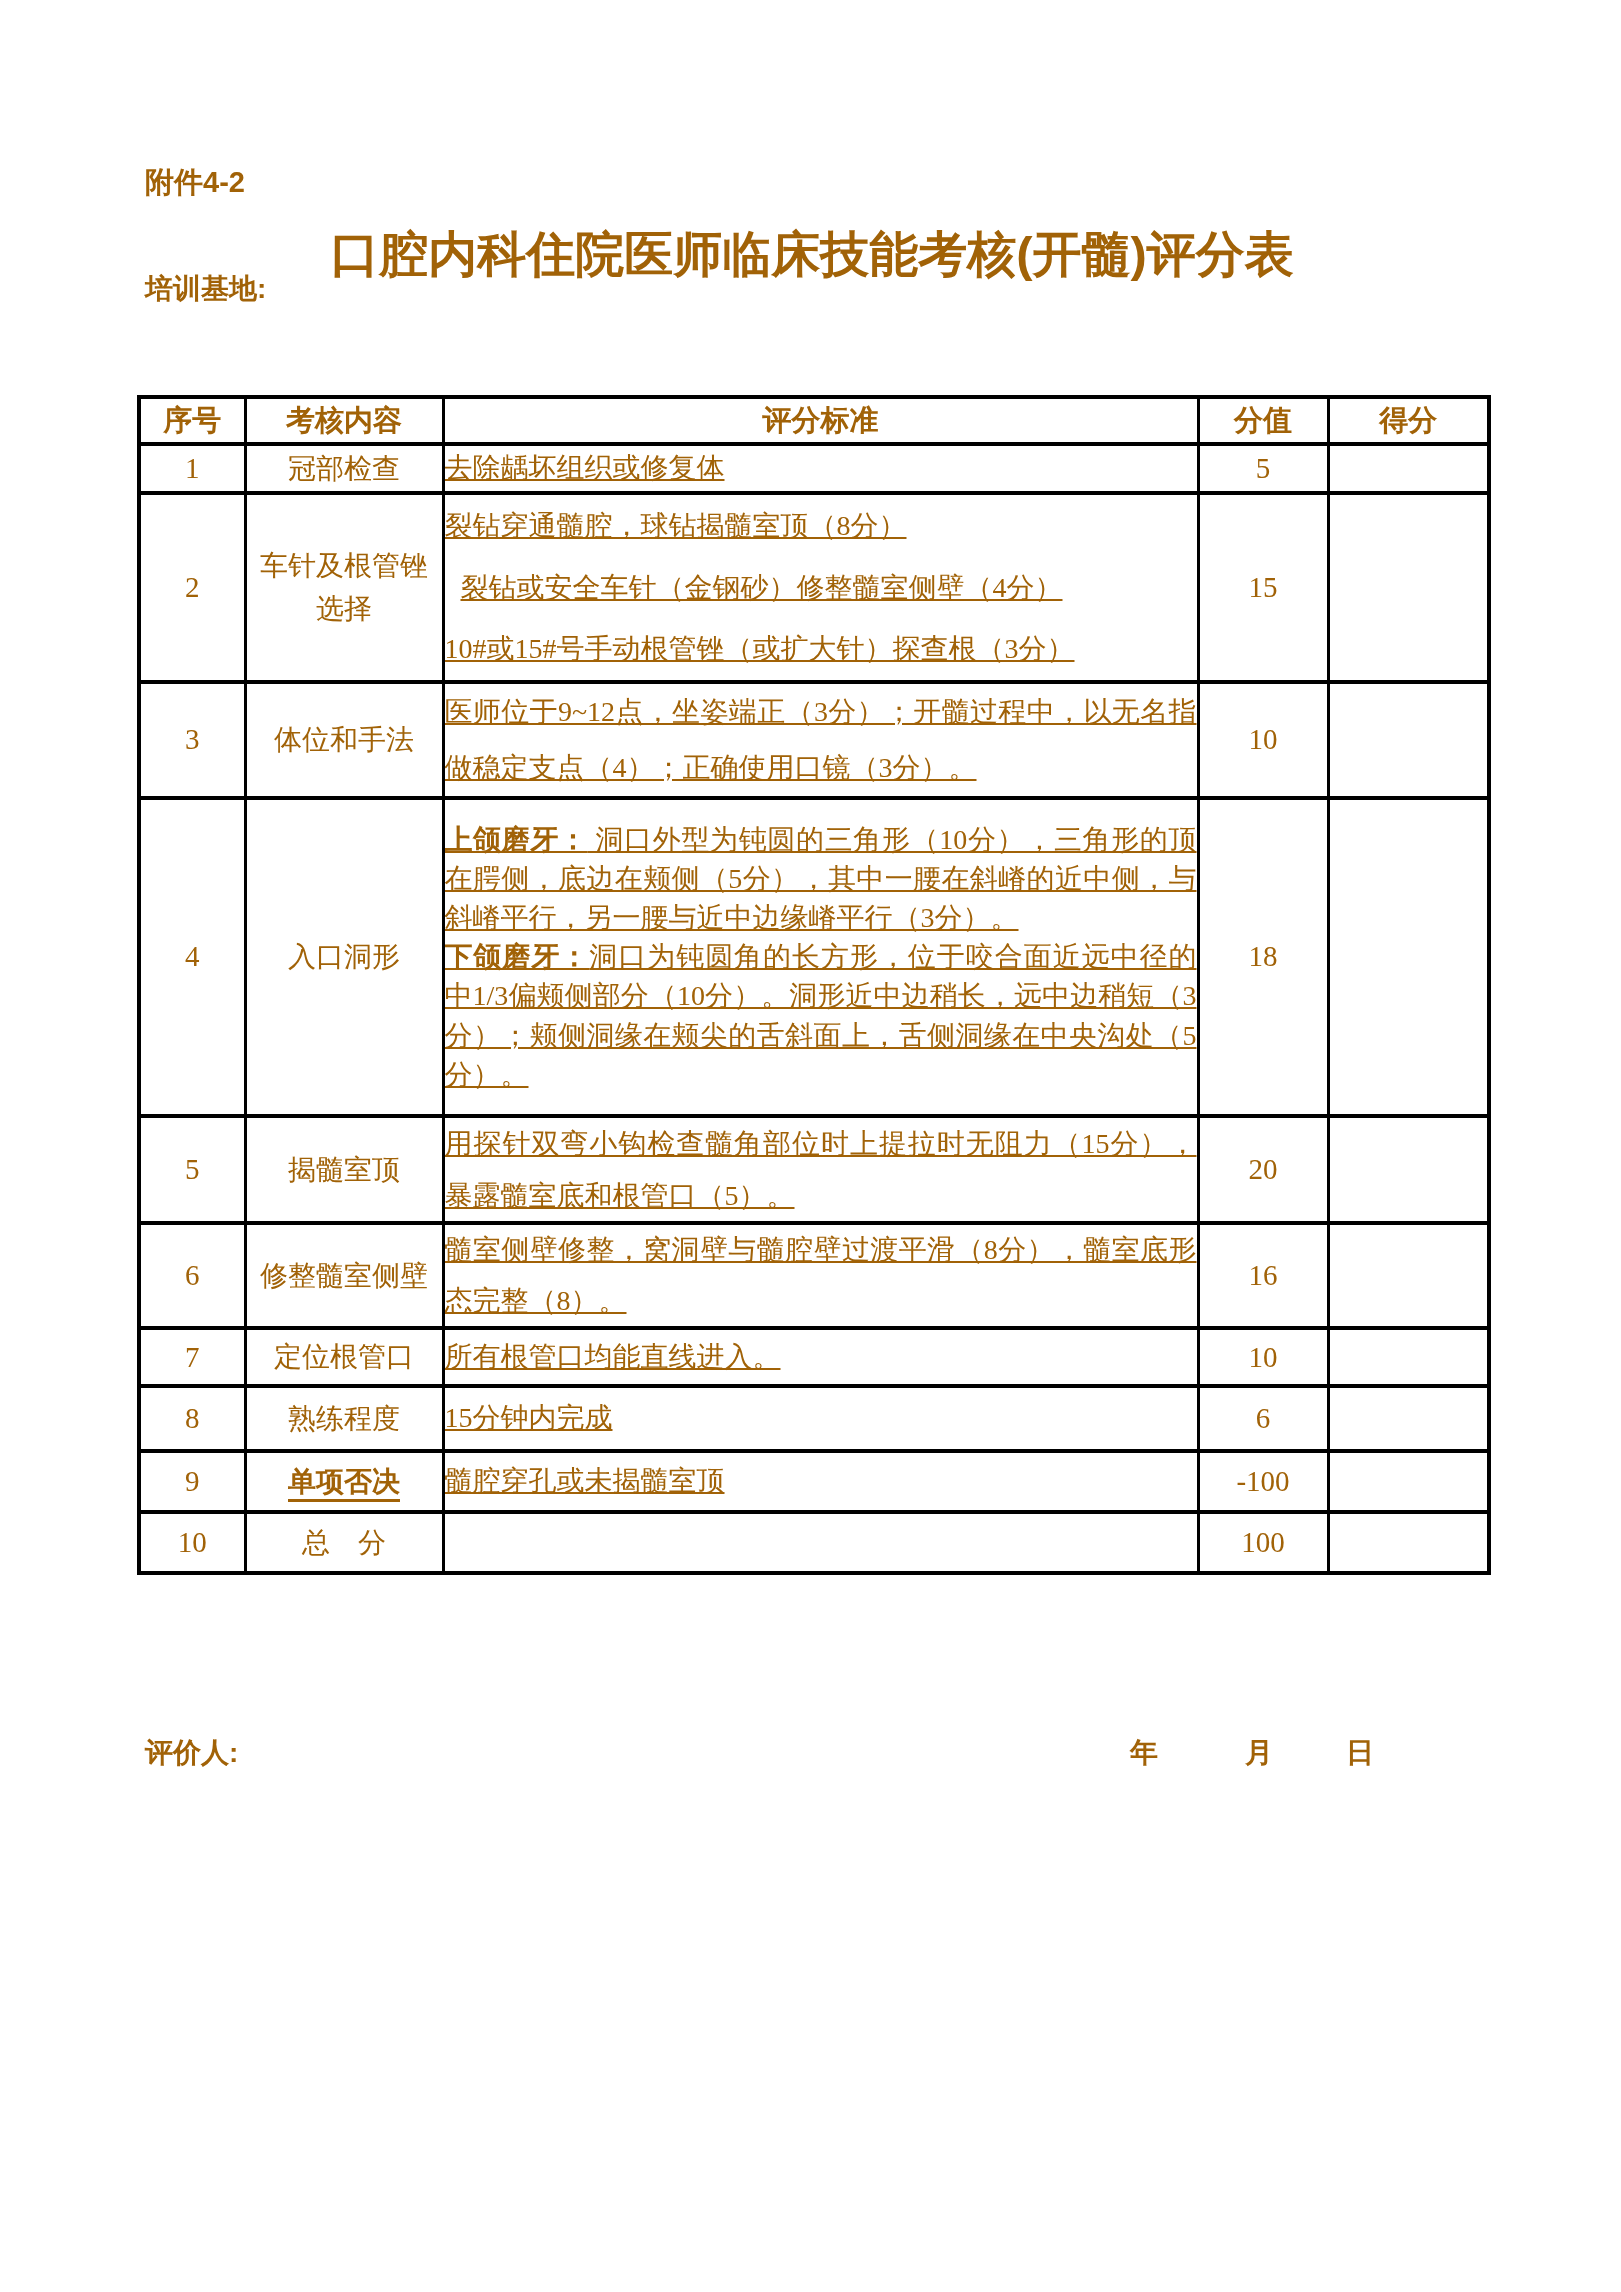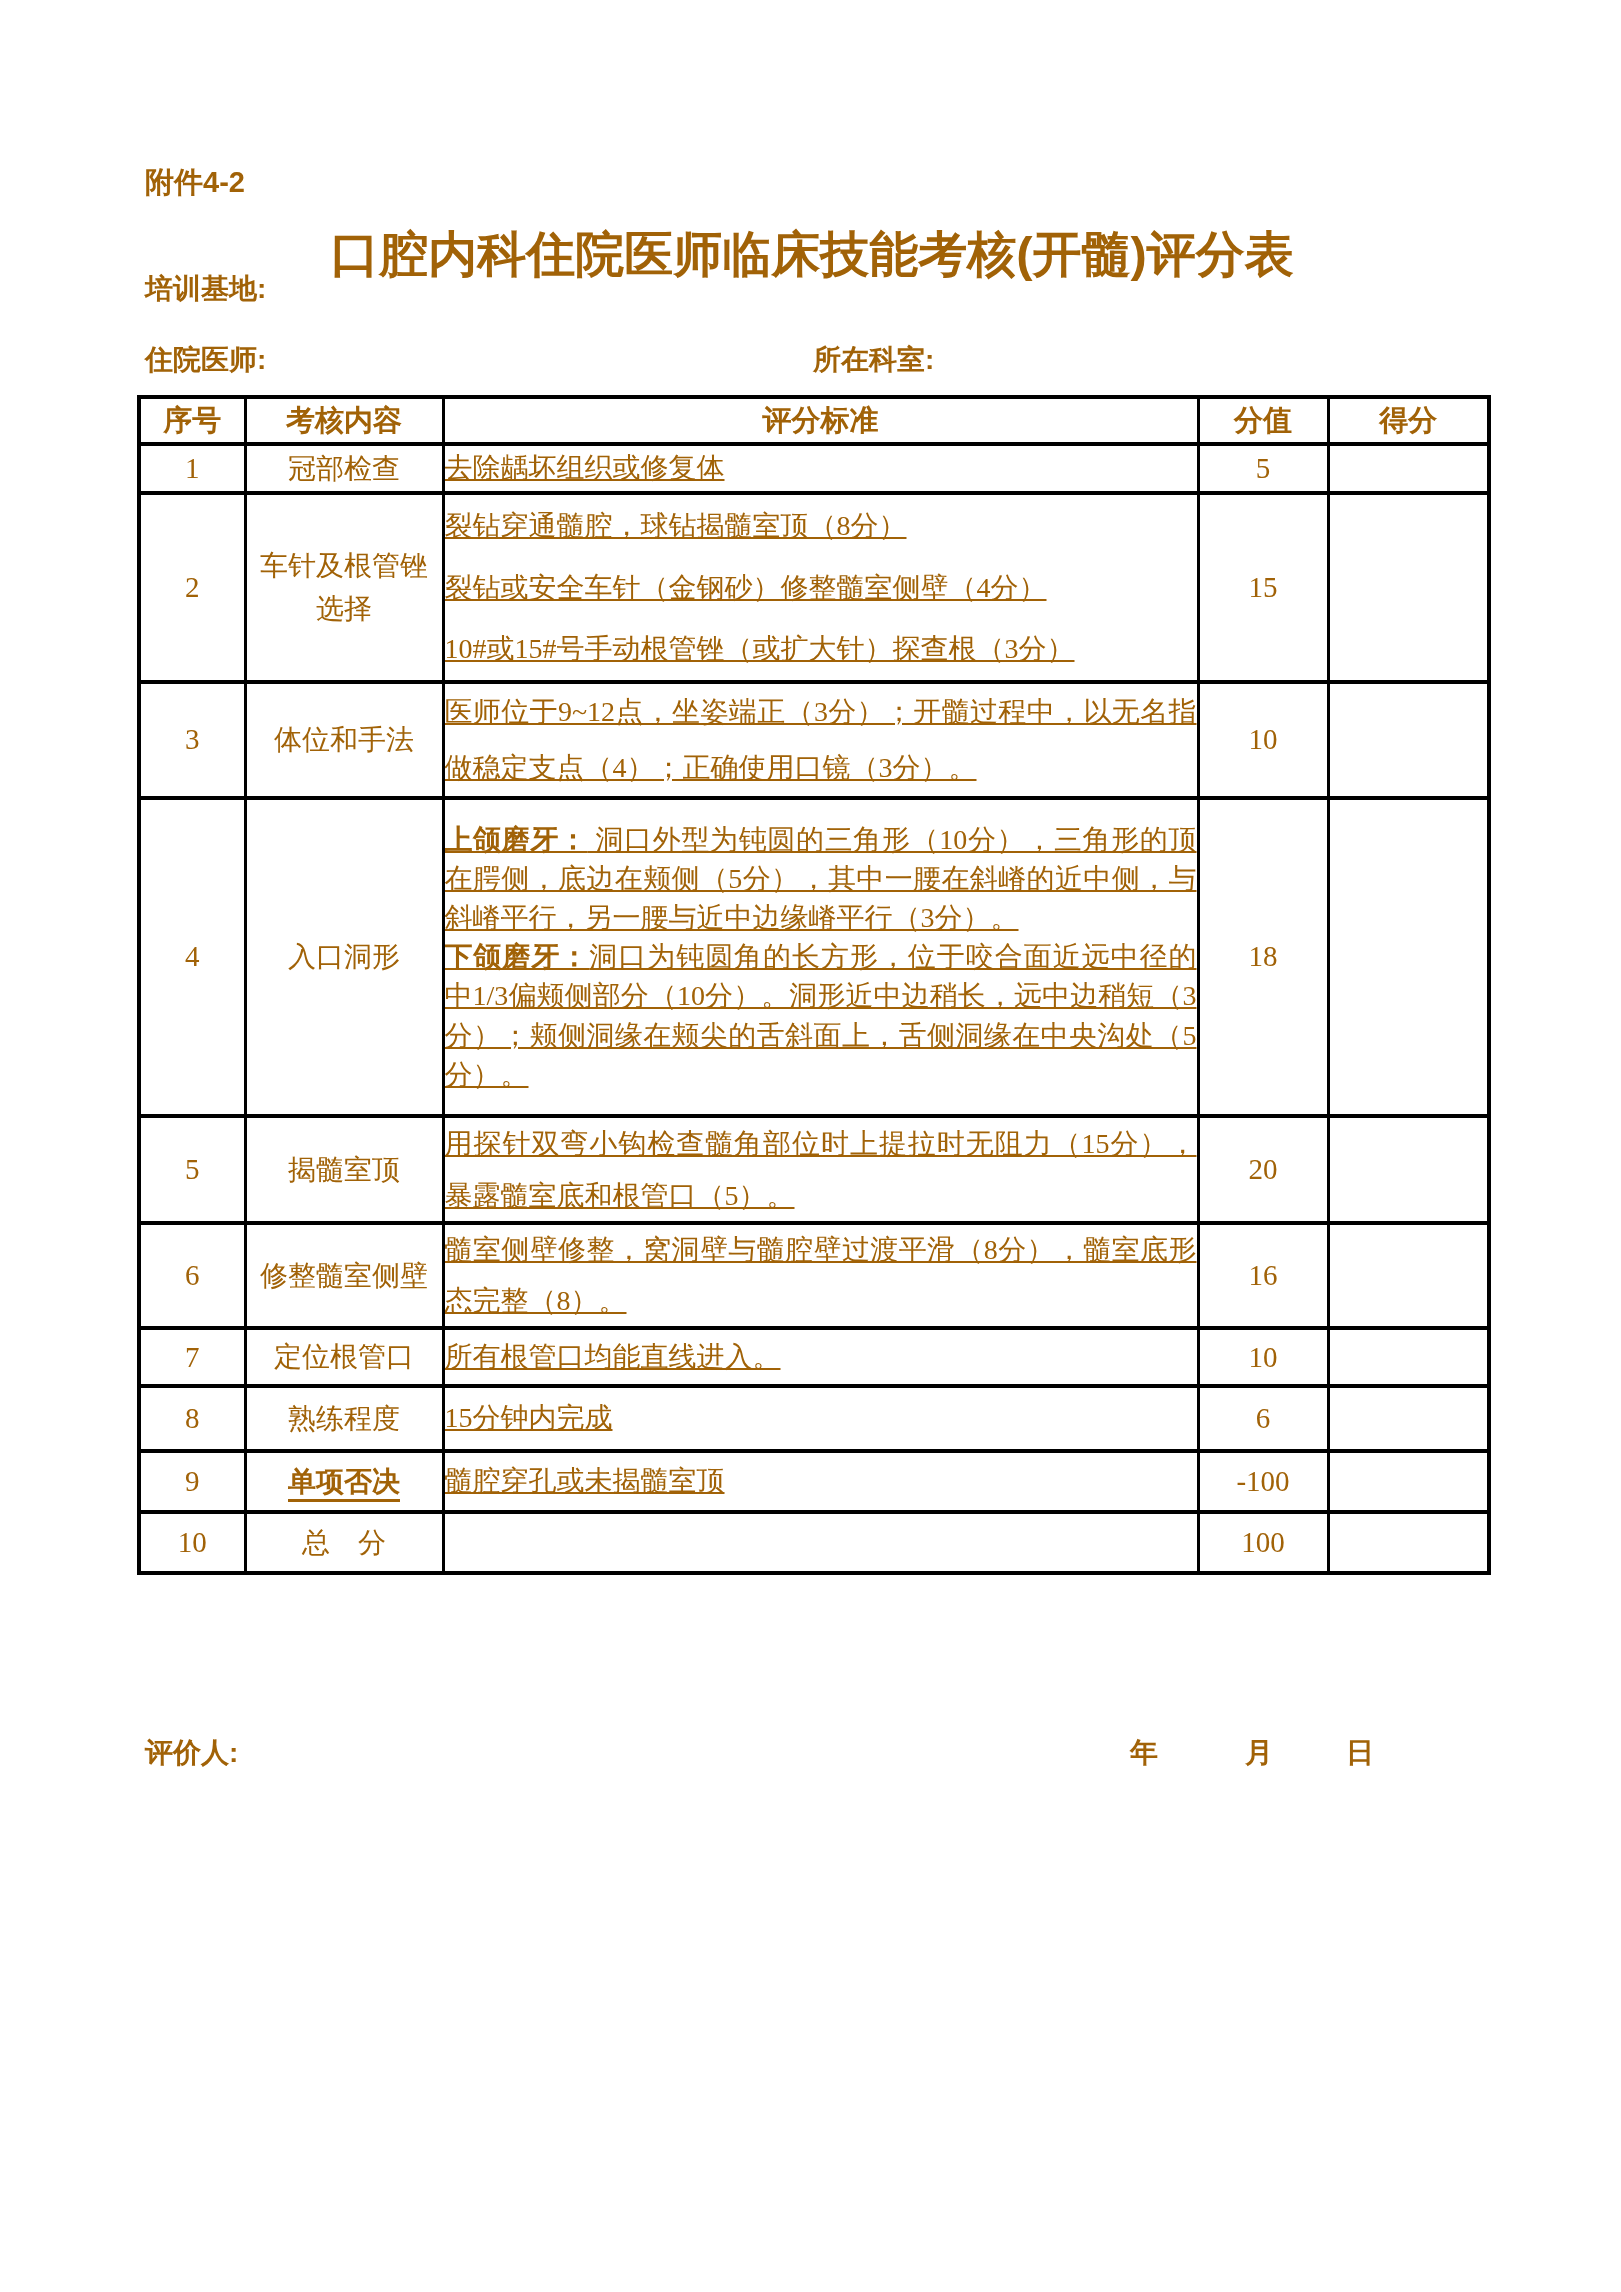--- a/index.html
+++ b/index.html
@@ -69,24 +69,20 @@
 <body>
 
 <div class="page">
 
   <div class="attachment">附件4-2</div>
 
   <h1 class="doc-title">口腔内科住院医师临床技能考核(开髓)评分表</h1>
 
   <div class="line-training">培训基地:</div>
 
-  <div class="line-resident">
-    <span>住院医师:</span>
-    <span class="dept-label">所在科室:</span>
-  </div>
 
   <table class="score">
     <colgroup>
       <col style="width:106px">
       <col style="width:198px">
       <col style="width:755px">
       <col style="width:130px">
       <col style="width:161px">
     </colgroup>
     <thead>
@@ -106,21 +102,21 @@
             <div class="para" style="line-height: 1.6;"><span class="">去除龋坏组织或修复体</span></div>
           </td>
           <td class="c-score">5</td>
           <td class="c-earned"></td>
         </tr>
         <tr style="height: 187px;">
           <td class="c-no">2</td>
           <td class="c-content">车针及根管锉选择</td>
           <td class="c-criteria">
             <div class="para" style="line-height: 2.2;"><span class="">裂钻穿通髓腔，球钻揭髓室顶（8分）</span></div>
-            <div class="para" style="line-height: 2.2;"><span class="">裂钻或安全车针（金钢砂）修整髓室侧壁（4分）</span></div>
+            <div class="para" style="line-height: 2.2; margin-left: 16px;"><span class="">裂钻或安全车针（金钢砂）修整髓室侧壁（4分）</span></div>
             <div class="para" style="line-height: 2.2;"><span class="">10#或15#号手动根管锉（或扩大针）探查根（3分）</span></div>
           </td>
           <td class="c-score">15</td>
           <td class="c-earned"></td>
         </tr>
         <tr style="height: 113px;">
           <td class="c-no">3</td>
           <td class="c-content">体位和手法</td>
           <td class="c-criteria">
             <div class="para" style="line-height: 2;"><span class="">医师位于9~12点，坐姿端正（3分）；开髓过程中，以无名指做稳定支点（4）；正确使用口镜（3分）。</span></div>

